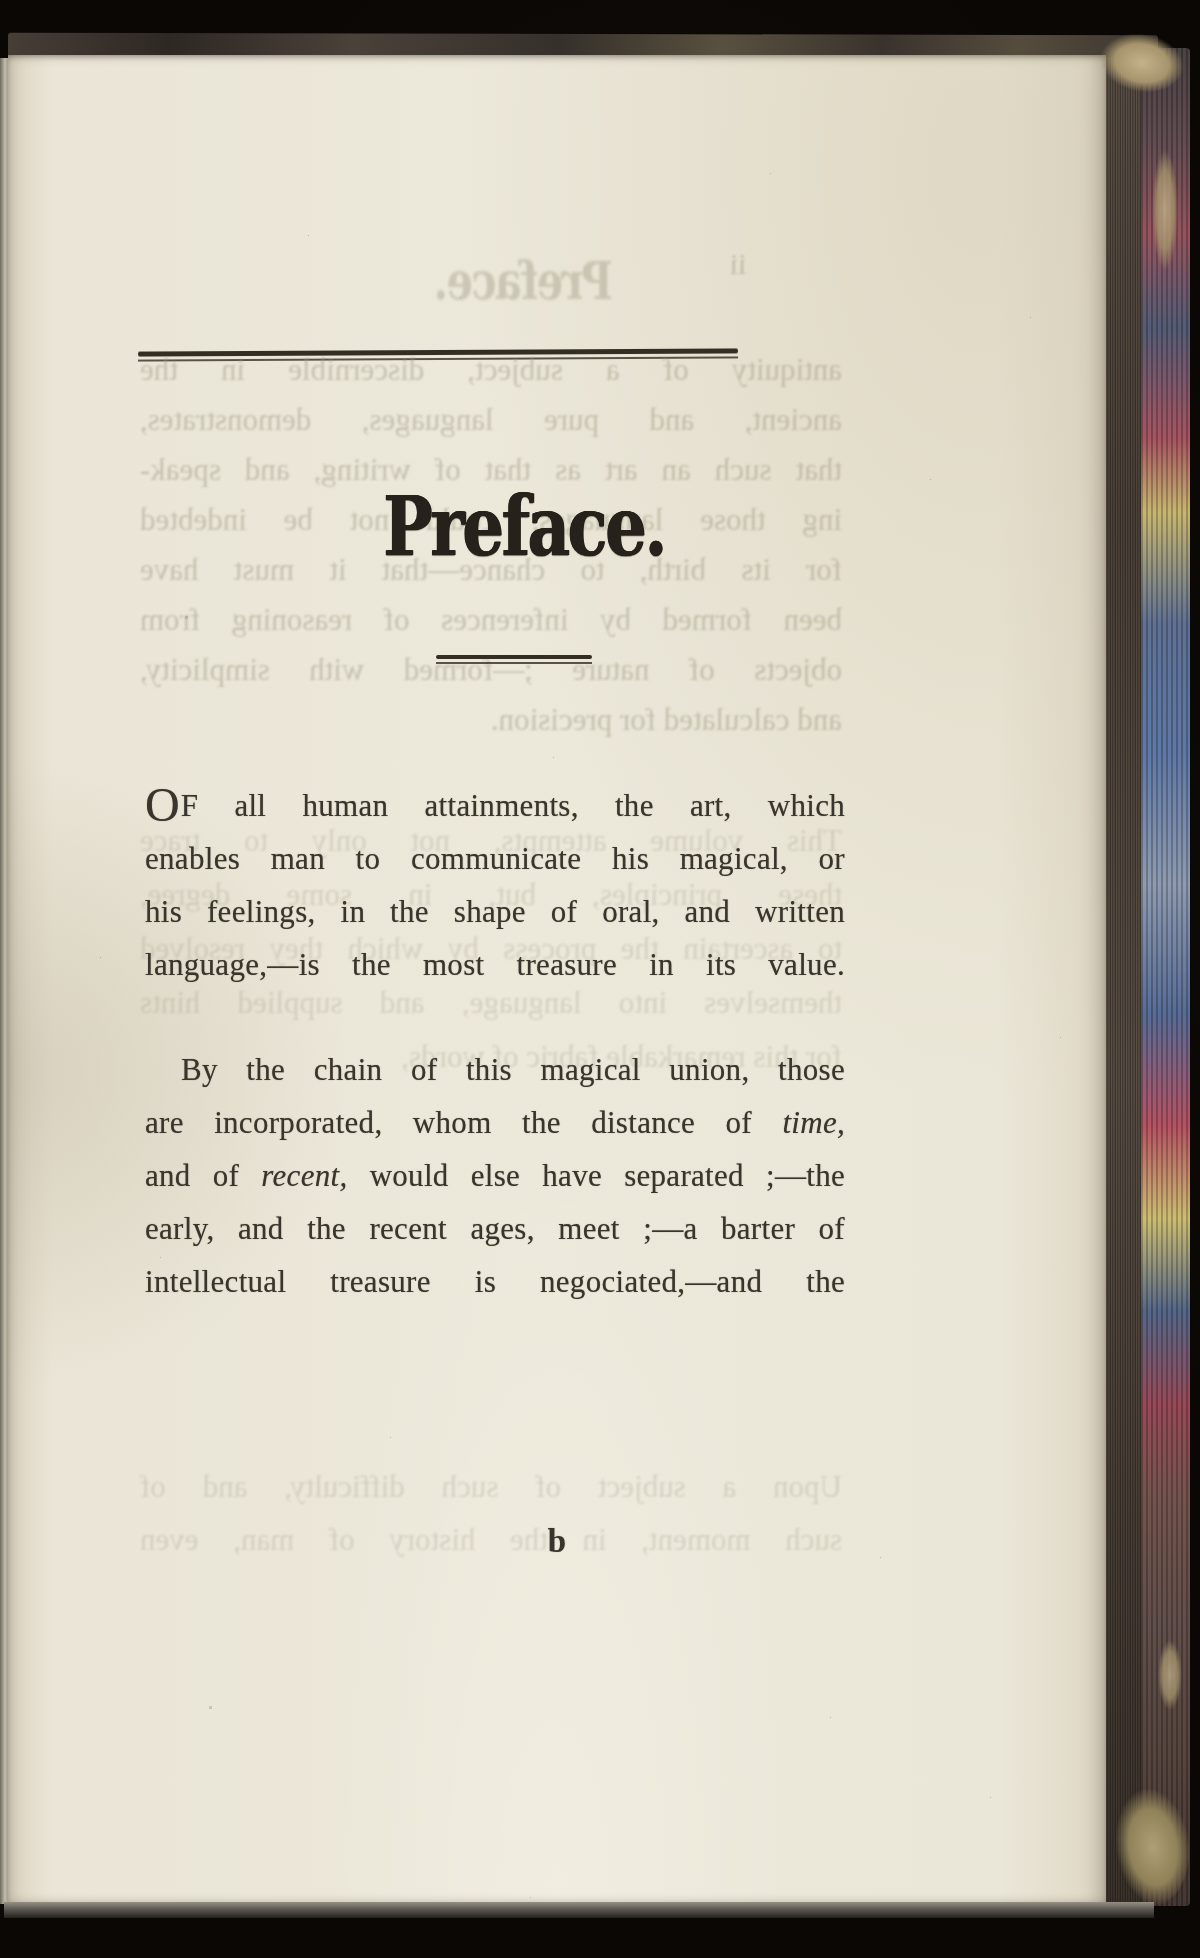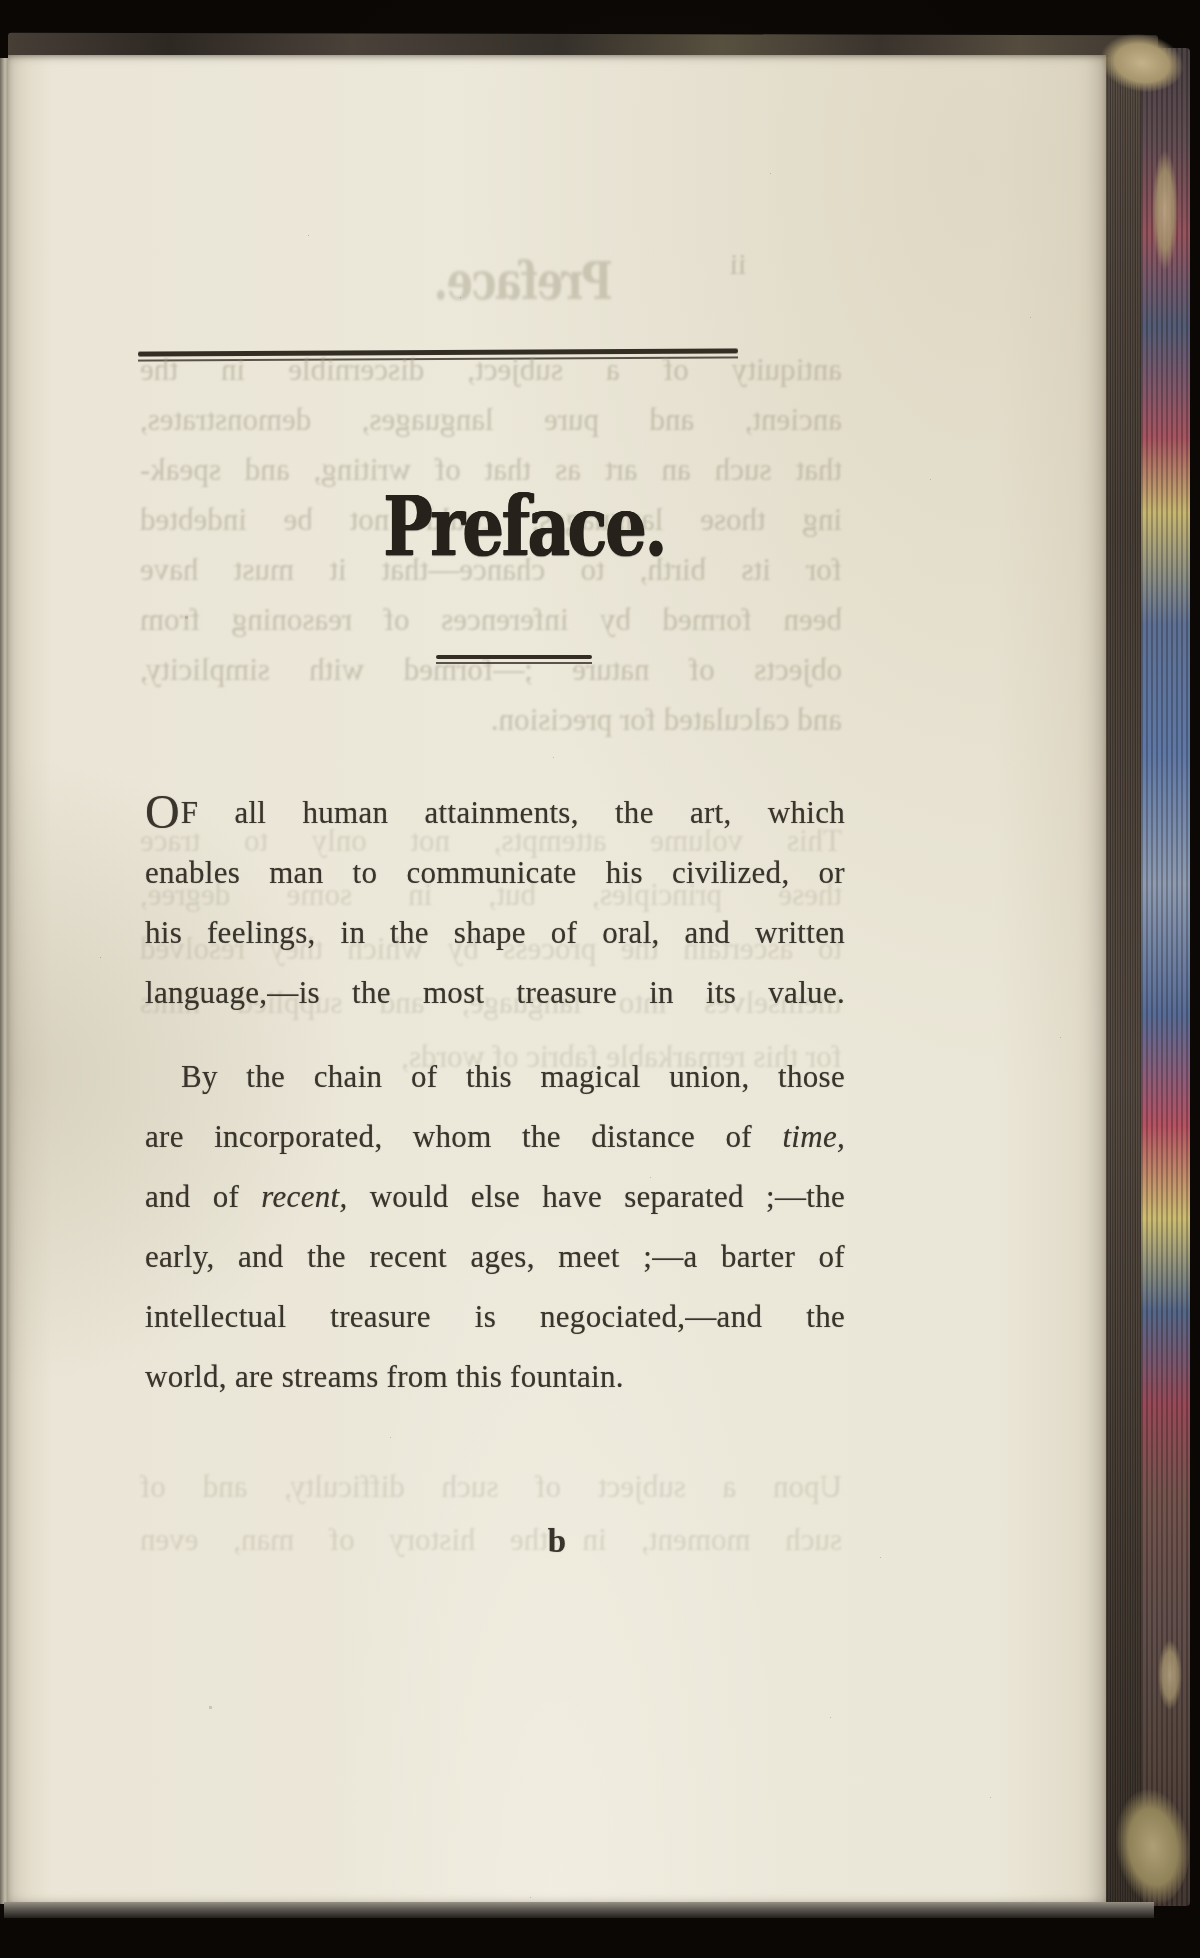--- a/index.html
+++ b/index.html
@@ -107,21 +107,21 @@
   .rule::after{content:"";display:block;margin-top:3px;height:2px;background:rgba(51,45,36,.8);}
   .rule-long{top:295px;left:130px;width:600px;transform:rotate(-0.3deg);}
   .rule-short{top:600px;left:428px;width:156px;}
   .rule-short::before{height:4px;}
 
   .para{position:absolute;left:137px;width:700px;color:#3a352c;
     font-size:31px;letter-spacing:.3px;
     text-shadow:0 0 1px rgba(58,53,44,.55);}
   .p1{top:724px;}
   .p2{top:988px;}
-  .line{line-height:53px;height:53px;white-space:nowrap;margin-top:7px;}
+  .line{line-height:53px;height:53px;white-space:nowrap;}
   .jl{text-align:justify;text-align-last:justify;white-space:normal;}
   .indent{text-indent:36px;}
   .leadO{font-size:48px;line-height:0;vertical-align:-5px;letter-spacing:1px;}
   .lastline{text-align:left;text-align-last:auto;}
   .para i{font-style:italic;}
 
   .signature{
     position:absolute;top:1468px;left:0;width:1098px;text-align:center;
     font-size:33px;font-weight:bold;color:#3a352c;text-shadow:0 0 1px rgba(58,53,44,.5);
   }
@@ -158,32 +158,31 @@
     <div class="ghost ghost-block gb2">
       <div class="gline">This volume attempts, not only to trace</div>
       <div class="gline">these principles, but, in some degree,</div>
       <div class="gline">to ascertain the process by which they resolved</div>
       <div class="gline">themselves into language, and supplied hints</div>
       <div class="gline gshort">for this remarkable fabric of words,</div>
     </div>
 
     <div class="para p1">
       <div class="line jl"><span class="leadO">O</span><span>F</span><span> all human attainments, the art, which</span></div>
-      <div class="line jl">enables man to communicate his civilized, or</div>
+      <div class="line jl">enables man to communicate his magical, or</div>
       <div class="line jl">his feelings, in the shape of oral, and written</div>
       <div class="line jl">language,—is the most treasure in its value.</div>
     </div>
 
     <div class="para p2">
       <div class="line jl indent">By the chain of this magical union, those</div>
       <div class="line jl"><span>are incorporated, whom the distance of </span><i>time,</i></div>
       <div class="line jl"><span>and of </span><i>recent,</i><span> would else have separated ;—the</span></div>
       <div class="line jl">early, and the recent ages, meet ;—a barter of</div>
       <div class="line jl">intellectual treasure is negociated,—and the</div>
-      <div class="line lastline">world, are streams from this fountain.</div>
     </div>
 
     <div class="ghost ghost-block gb3">
       <div class="gline">Upon a subject of such difficulty, and of</div>
       <div class="gline">such moment, in the history of man, even</div>
     </div>
 
     <div class="signature">b</div>
 
     <div class="speckles"></div>

